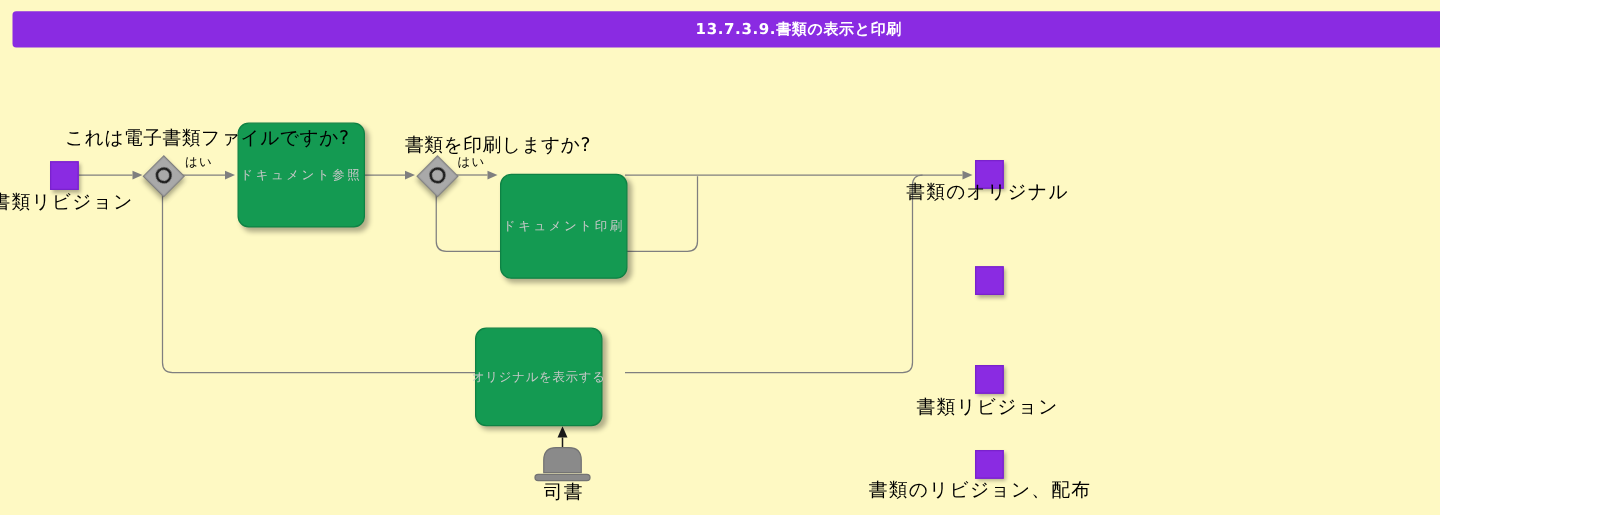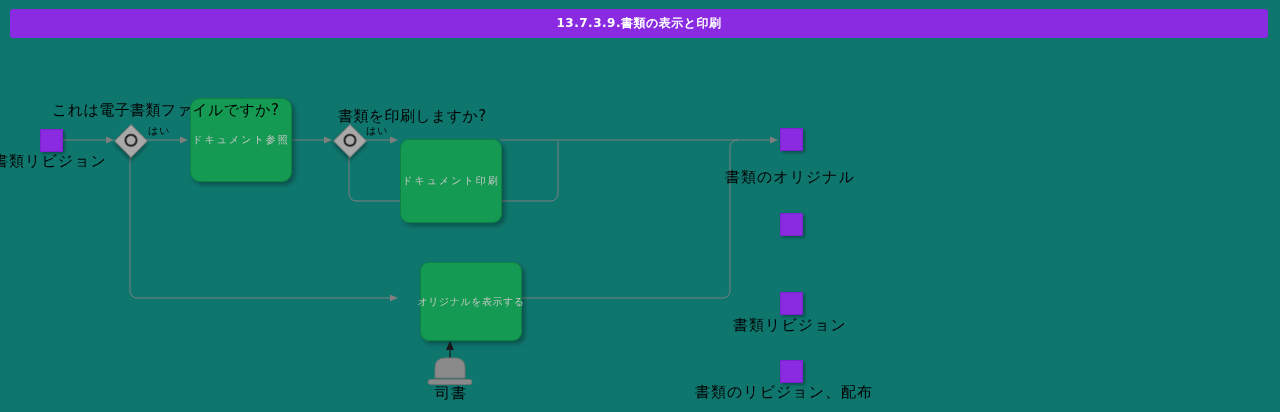--- a/index.html
+++ b/index.html
@@ -1,17 +1,17 @@
 <!DOCTYPE html>
 <html><head>
 <meta charset="utf-8">
 <style>
   html,body{margin:0;padding:0;background:#ffffff;}
   #canvas{
-    position:relative;width:1280px;height:412px;background:#0f766e;overflow:hidden;
+    position:relative;width:1152px;height:412px;background:#fef9c3;overflow:hidden;
     font-family:"DejaVu Sans","Liberation Sans",sans-serif;
   }
   
   .title-bar{
     position:absolute;left:10px;top:9px;width:1258px;height:29px;
     background:#8A2BE2;border-radius:3px;z-index:4;
     display:flex;align-items:center;justify-content:center;
     color:#ffffff;font-size:12px;font-weight:bold;letter-spacing:.5px;
   }
   
@@ -21,23 +21,23 @@
   .actor-wire{stroke:#1a1a1a;stroke-width:1.2;fill:none;}
   .actor-head{fill:#1a1a1a;stroke:none;}
   .actor-shape{fill:#8A8A8A;stroke:#737373;stroke-width:1;}
   
   .activity{
     position:absolute;z-index:2;background:#149A52;border:1px solid #0E8244;border-radius:9px;
     box-shadow:3px 3px 4px rgba(0,0,0,.3);
     display:flex;align-items:center;justify-content:center;
     color:#C8C8C8;font-size:10px;letter-spacing:2px;white-space:nowrap;overflow:visible;
   }
-  #act-view{left:190px;top:98px;width:100px;height:82px;border-radius:10px;}
+  #act-view{left:190px;top:98px;width:100px;height:82px;}
   #act-print{left:400px;top:98px;width:100px;height:82px;margin-top:41px;}
-  #act-display{left:420px;top:262px;width:100px;height:77px;letter-spacing:.5px;}
+  #act-display{left:380px;top:262px;width:100px;height:77px;letter-spacing:.5px;}
   
   .obj-square{
     position:absolute;z-index:2;width:21px;height:21px;background:#8A2BE2;
     border:1px solid #7a22cc;box-shadow:2px 2px 3px rgba(0,0,0,.3);
   }
   #sq-start{left:40px;top:129px;}
   #sq-out1{left:780px;top:128px;}
   #sq-out2{left:780px;top:213px;}
   #sq-out3{left:780px;top:292px;}
   #sq-out4{left:780px;top:360px;}
@@ -52,25 +52,25 @@
   }
   #dec1{left:119px;top:129px;}
   #dec2{left:338px;top:129px;}
   
   .lbl{
     position:absolute;z-index:5;color:#000000;font-size:15px;letter-spacing:1px;
     white-space:nowrap;line-height:13px;
   }
   .lbl.center{transform:translateX(-50%);text-align:right;}
   #q1{left:52px;top:104px;letter-spacing:.4px;}
-  #q2{left:301px;top:110px;letter-spacing:.4px;padding-left:37px;}
+  #q2{left:287px;top:110px;letter-spacing:.4px;padding-left:37px;}
   #yes1{left:148px;top:124px;font-size:10px;}
   #yes2{left:366px;top:124px;font-size:10px;}
   #lbl-start{left:50px;top:155px;}
-  #lbl-out1{left:790px;top:171px;}
+  #lbl-out1{left:790px;top:147px;}
   #lbl-out2{left:790px;top:241px;}
   #lbl-out3{left:790px;top:319px;}
   #lbl-out4{left:784px;top:386px;}
   #lbl-actor{left:451px;top:387px;}
 </style>
 </head>
 <body>
 
 <div id="canvas">
 

